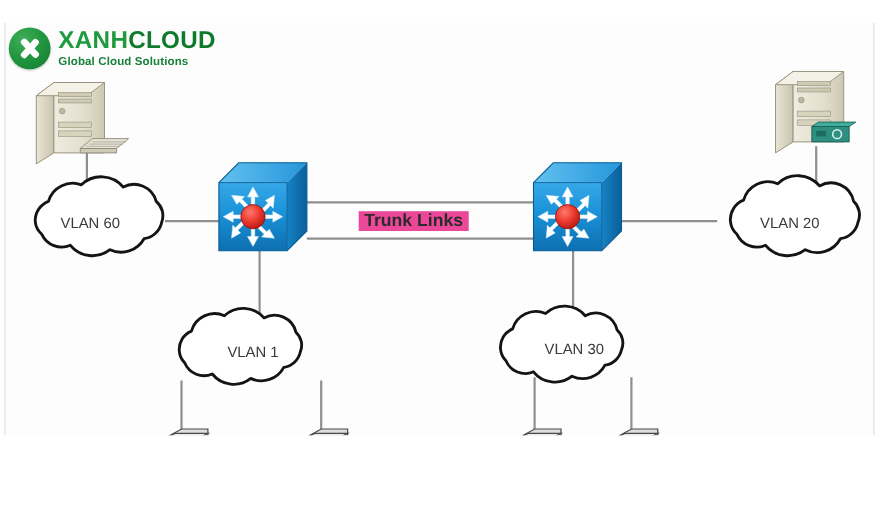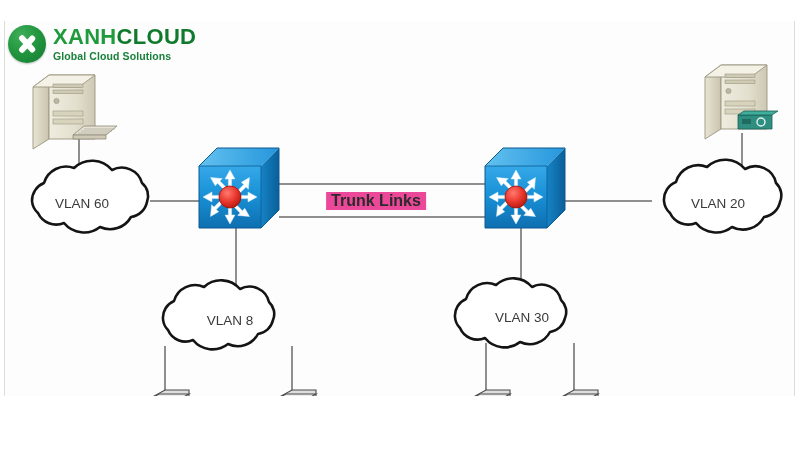--- a/index.html
+++ b/index.html
@@ -370,18 +370,18 @@
     <div id="logo-mark"></div>
     <div id="logo-text">
       <div id="logo-name"><span class="a">XANH</span><span class="b">CLOUD</span></div>
       <div id="logo-tag">Global Cloud Solutions</div>
     </div>
   </div>
 
 
   <div class="cloud-label" style="left:82px;  top:182px;">VLAN 60</div>
   <div class="cloud-label" style="left:718px; top:182px;">VLAN 20</div>
-  <div class="cloud-label" style="left:230px; top:299px;">VLAN 8</div>
+  <div class="cloud-label" style="left:230px; top:299px;">VLAN 1</div>
   <div class="cloud-label" style="left:522px; top:296px;">VLAN 30</div>
 
   <div id="trunk-label" style="left:376px; top:180px;">Trunk Links</div>
 
 </div>
 
 </body></html>

